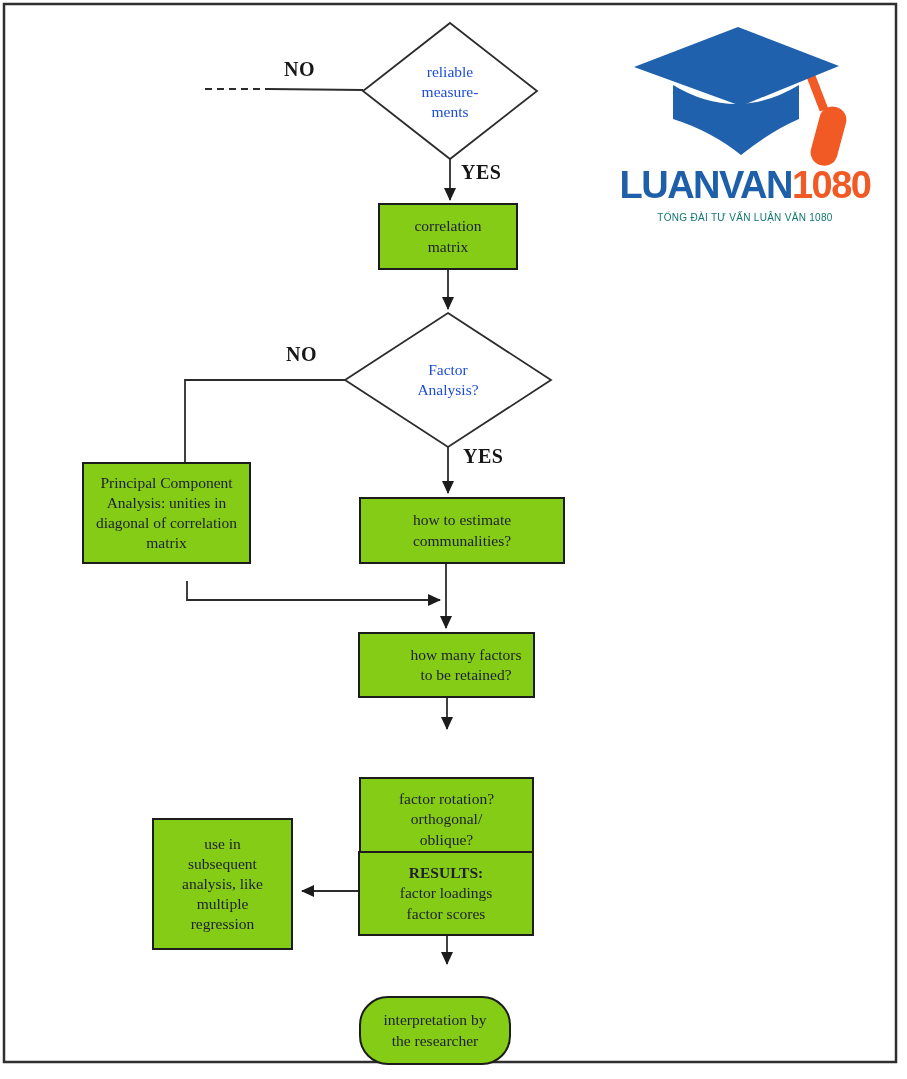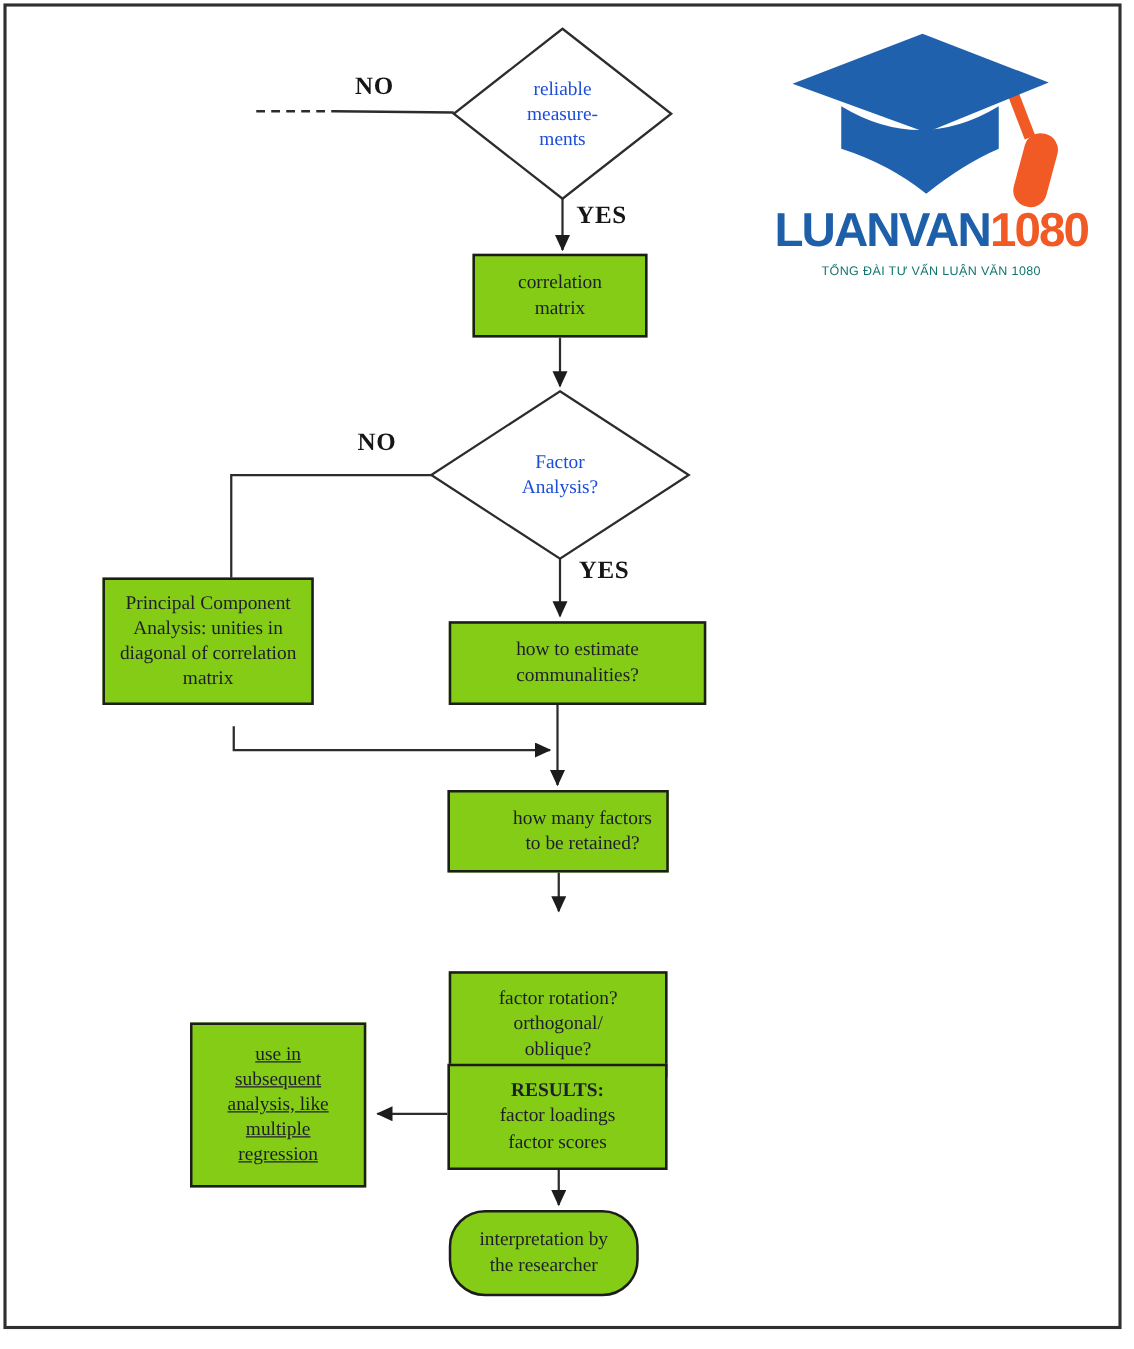--- a/index.html
+++ b/index.html
@@ -85,31 +85,31 @@
 Analysis: unities in
 diagonal of correlation
 matrix</div>
   <div class="node" style="left:359px;top:497px;width:206px;height:67px;">how to estimate
 communalities?</div>
   <div class="node" style="left:358px;top:632px;width:177px;height:66px;padding-left:41px;">how many factors
 to be retained?</div>
   <div class="node" style="left:359px;top:733px;width:175px;height:85px;margin-top:44px;">factor rotation?
 orthogonal/
 oblique?</div>
-  <div class="node" style="left:152px;top:818px;width:141px;height:132px;text-decoration:underline;">use in
+  <div class="node" style="left:152px;top:818px;width:141px;height:132px;">use in
 subsequent
 analysis, like
 multiple
 regression</div>
   <div class="node" style="left:358px;top:851px;width:176px;height:85px;">
     <span class="results-title">RESULTS:</span>
     <span>factor loadings
 factor scores</span>
   </div>
-  <div class="node" style="left:359px;top:968px;width:152px;height:69px;border-radius:29px;">interpretation by
+  <div class="node" style="left:359px;top:996px;width:152px;height:69px;border-radius:29px;">interpretation by
 the researcher</div>
 
   <svg class="cap-svg" width="245" height="145" viewBox="0 0 245 145">
 
     <line x1="193" y1="47" x2="208" y2="86" stroke="#f15a25" stroke-width="9"></line>
     <rect x="199" y="82" width="27" height="60" rx="13" fill="#f15a25" transform="rotate(15 212 112)"></rect>
 
     <path d="M57,61 Q120,99 183,61 L183,95 Q155,107 125,131 Q95,107 57,95 Z" fill="#2061ad"></path>
 
     <polygon points="122,3 223,42 125,82 18,43" fill="#2061ad"></polygon>

